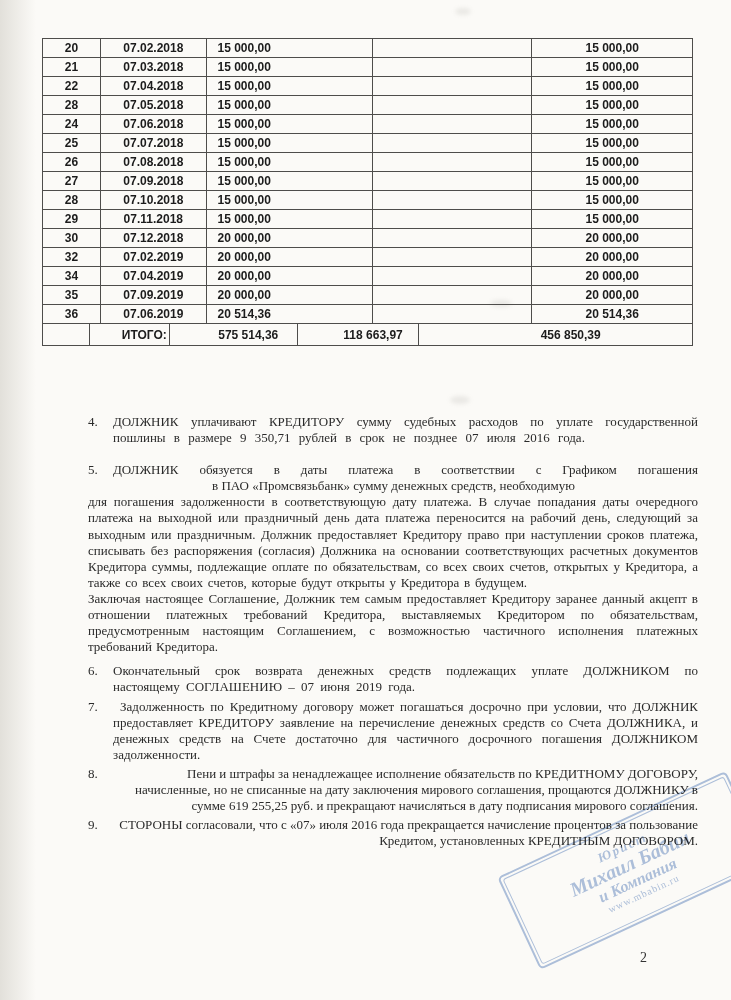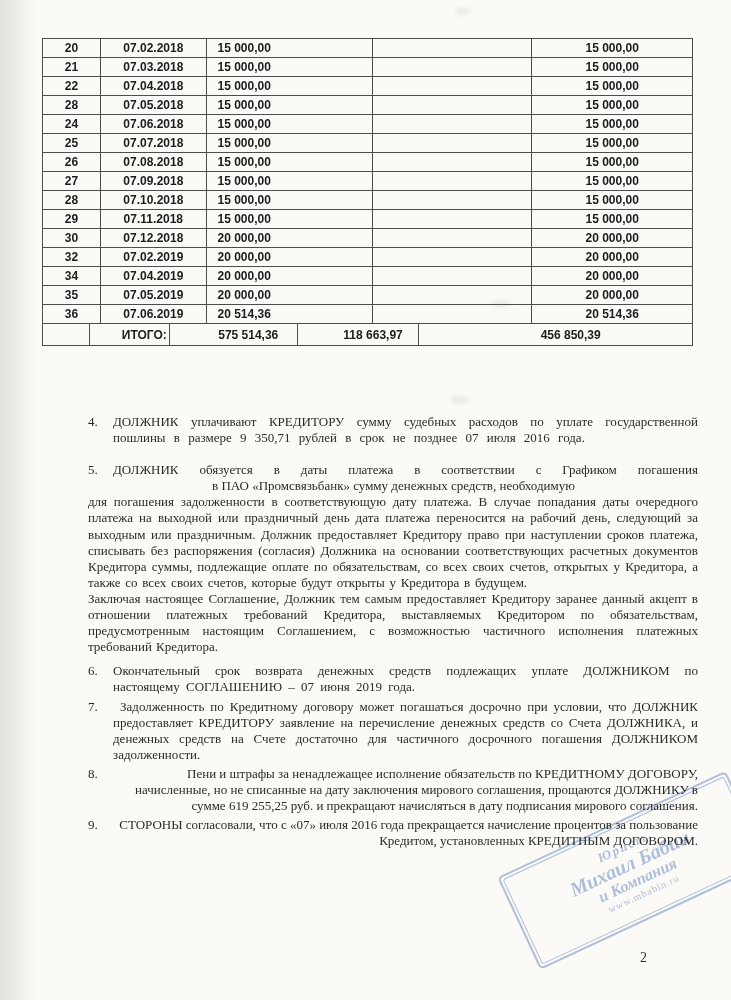--- a/index.html
+++ b/index.html
@@ -171,21 +171,21 @@
           </tr>
           <tr>
             <td class="c0">34</td>
             <td class="c1">07.04.2019</td>
             <td class="c2">20 000,00</td>
             <td class="c3"></td>
             <td class="c4">20 000,00</td>
           </tr>
           <tr>
             <td class="c0">35</td>
-            <td class="c1">07.05.2019</td>
+            <td class="c1">07.09.2019</td>
             <td class="c2">20 000,00</td>
             <td class="c3"></td>
             <td class="c4">20 000,00</td>
           </tr>
           <tr>
             <td class="c0">36</td>
             <td class="c1">07.06.2019</td>
             <td class="c2">20 514,36</td>
             <td class="c3"></td>
             <td class="c4">20 514,36</td>

